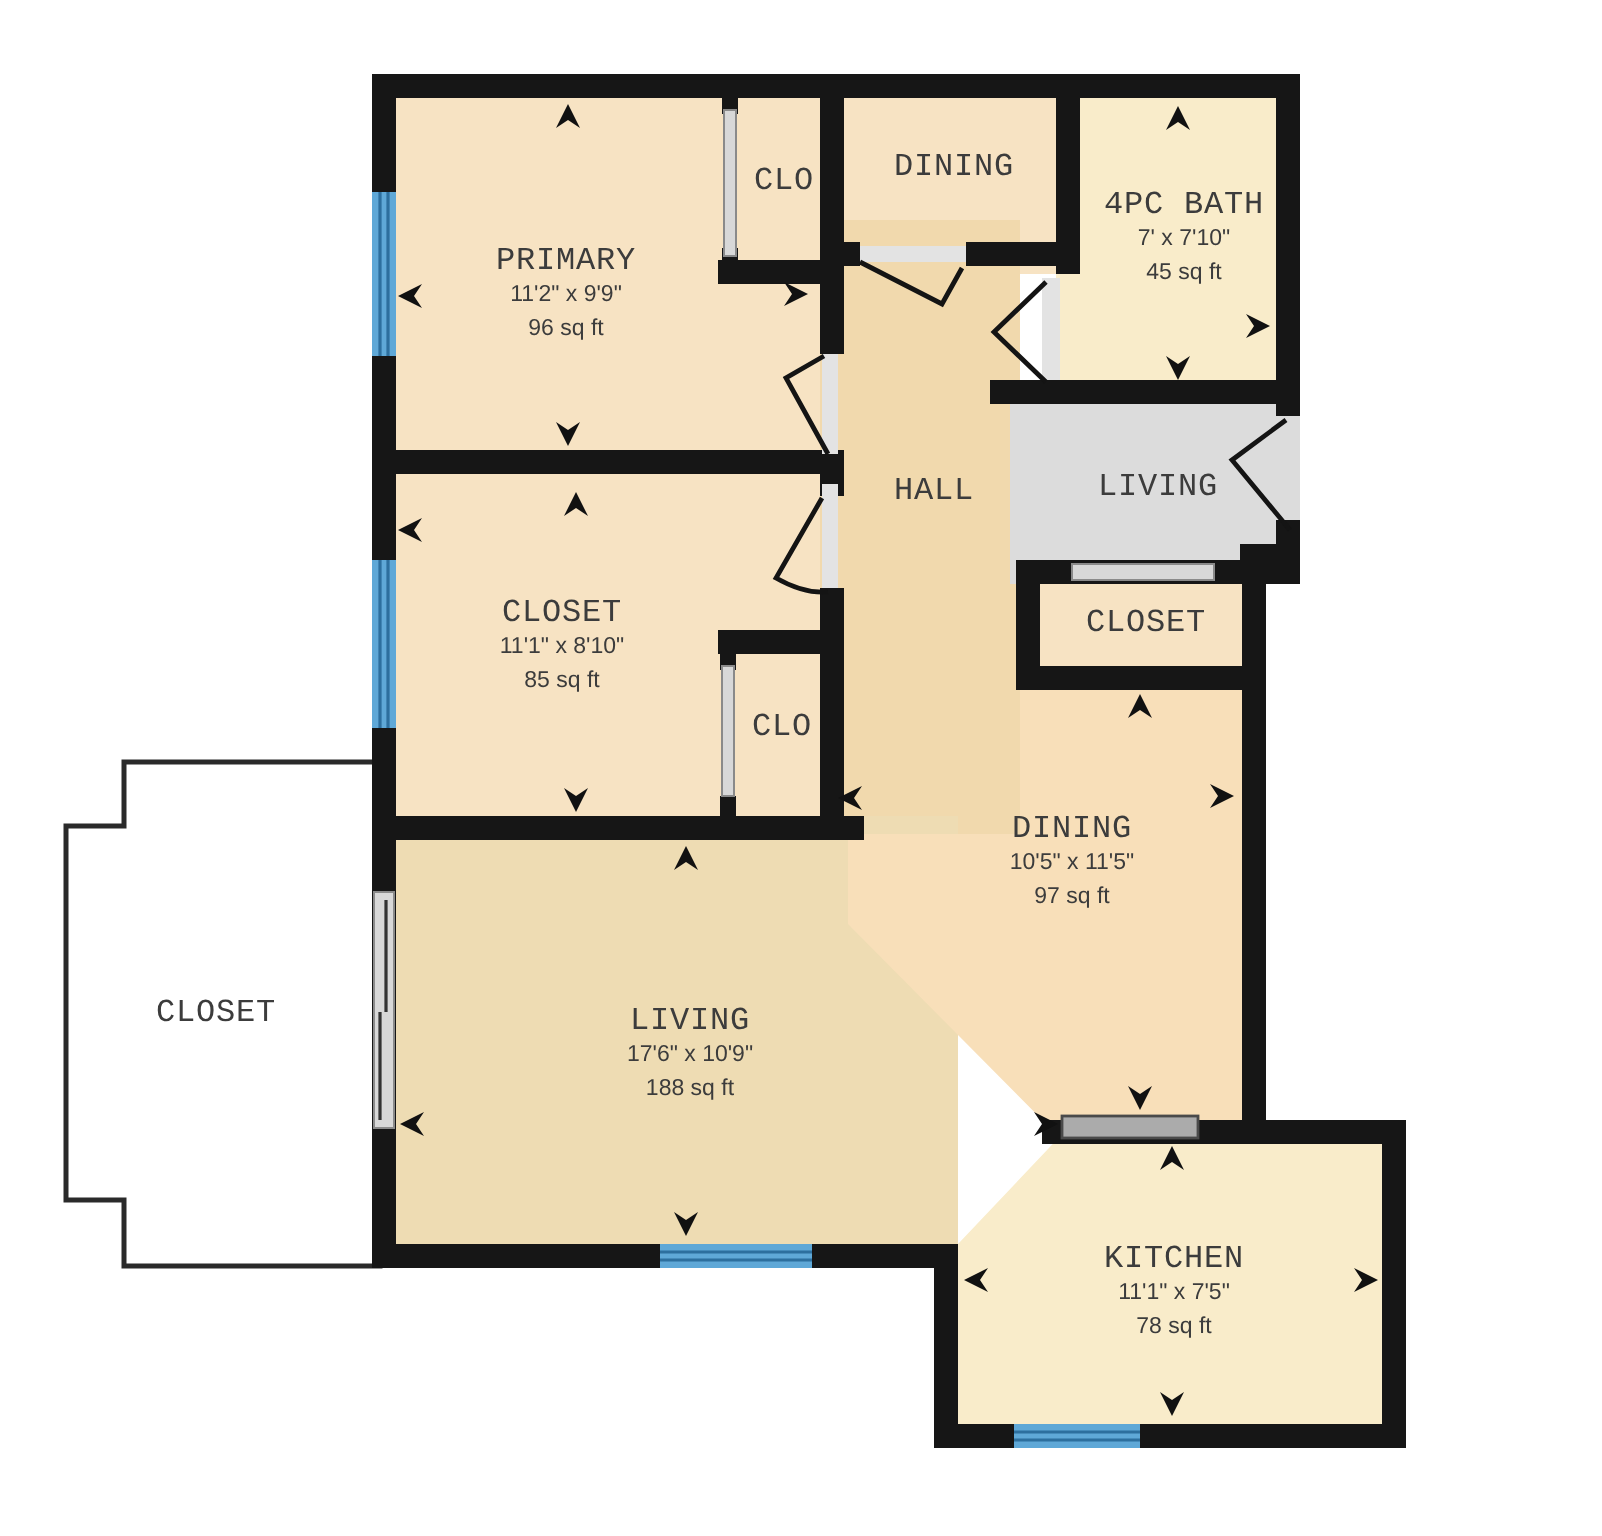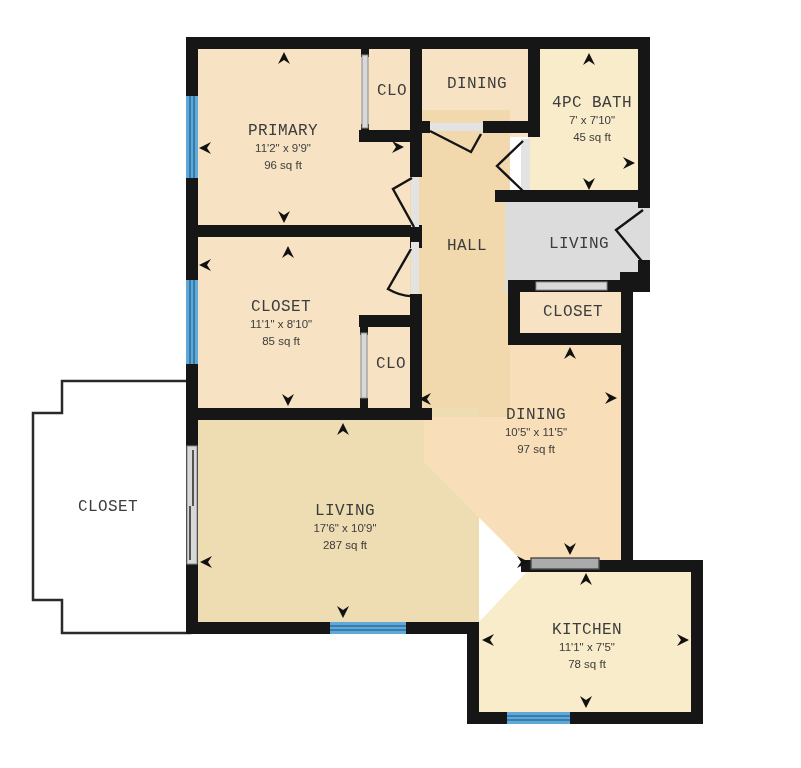--- a/index.html
+++ b/index.html
@@ -169,21 +169,21 @@
     <span class="nm">CLO</span>
   </div>
   <div class="lbl" style="left:536px;top:432px">
     <span class="nm">DINING</span>
     <span class="dm">10'5" x 11'5"</span>
     <span class="dm">97 sq ft</span>
   </div>
   <div class="lbl" style="left:345px;top:528px">
     <span class="nm">LIVING</span>
     <span class="dm">17'6" x 10'9"</span>
-    <span class="dm">287 sq ft</span>
+    <span class="dm">188 sq ft</span>
   </div>
   <div class="lbl" style="left:587px;top:647px">
     <span class="nm">KITCHEN</span>
     <span class="dm">11'1" x 7'5"</span>
     <span class="dm">78 sq ft</span>
   </div>
   <div class="lbl" style="left:108px;top:507px">
     <span class="nm">CLOSET</span>
   </div>
 </div>

